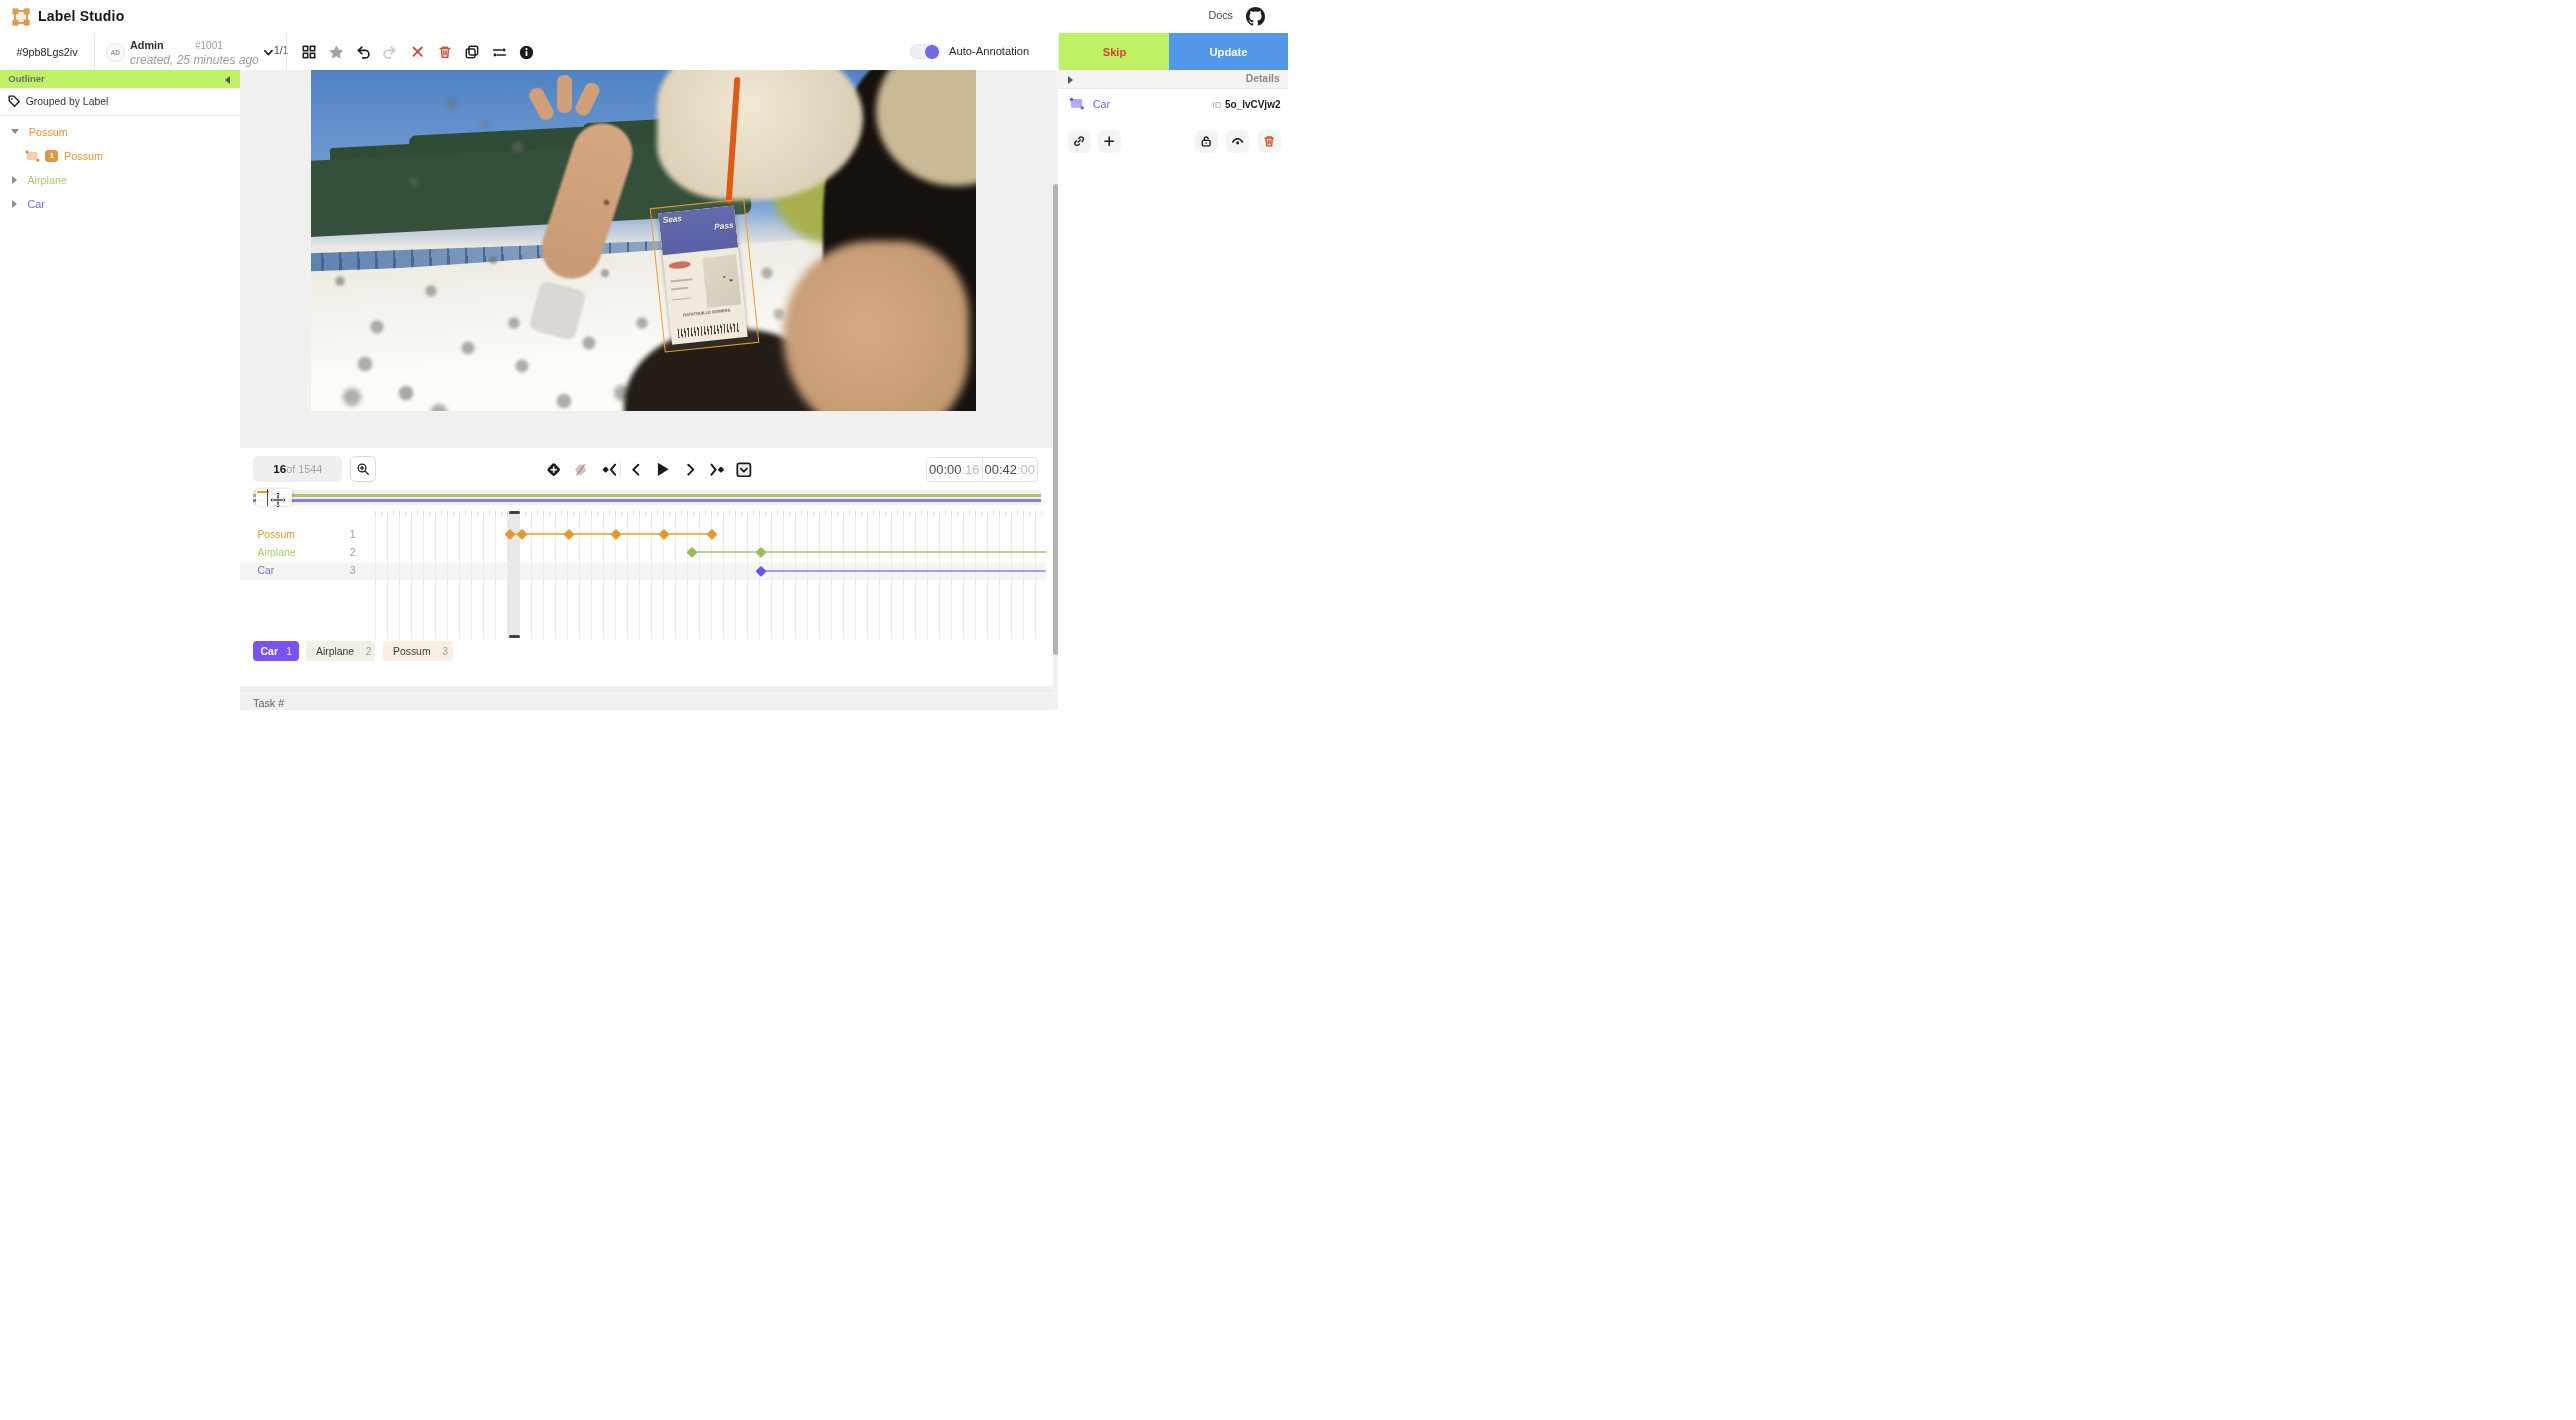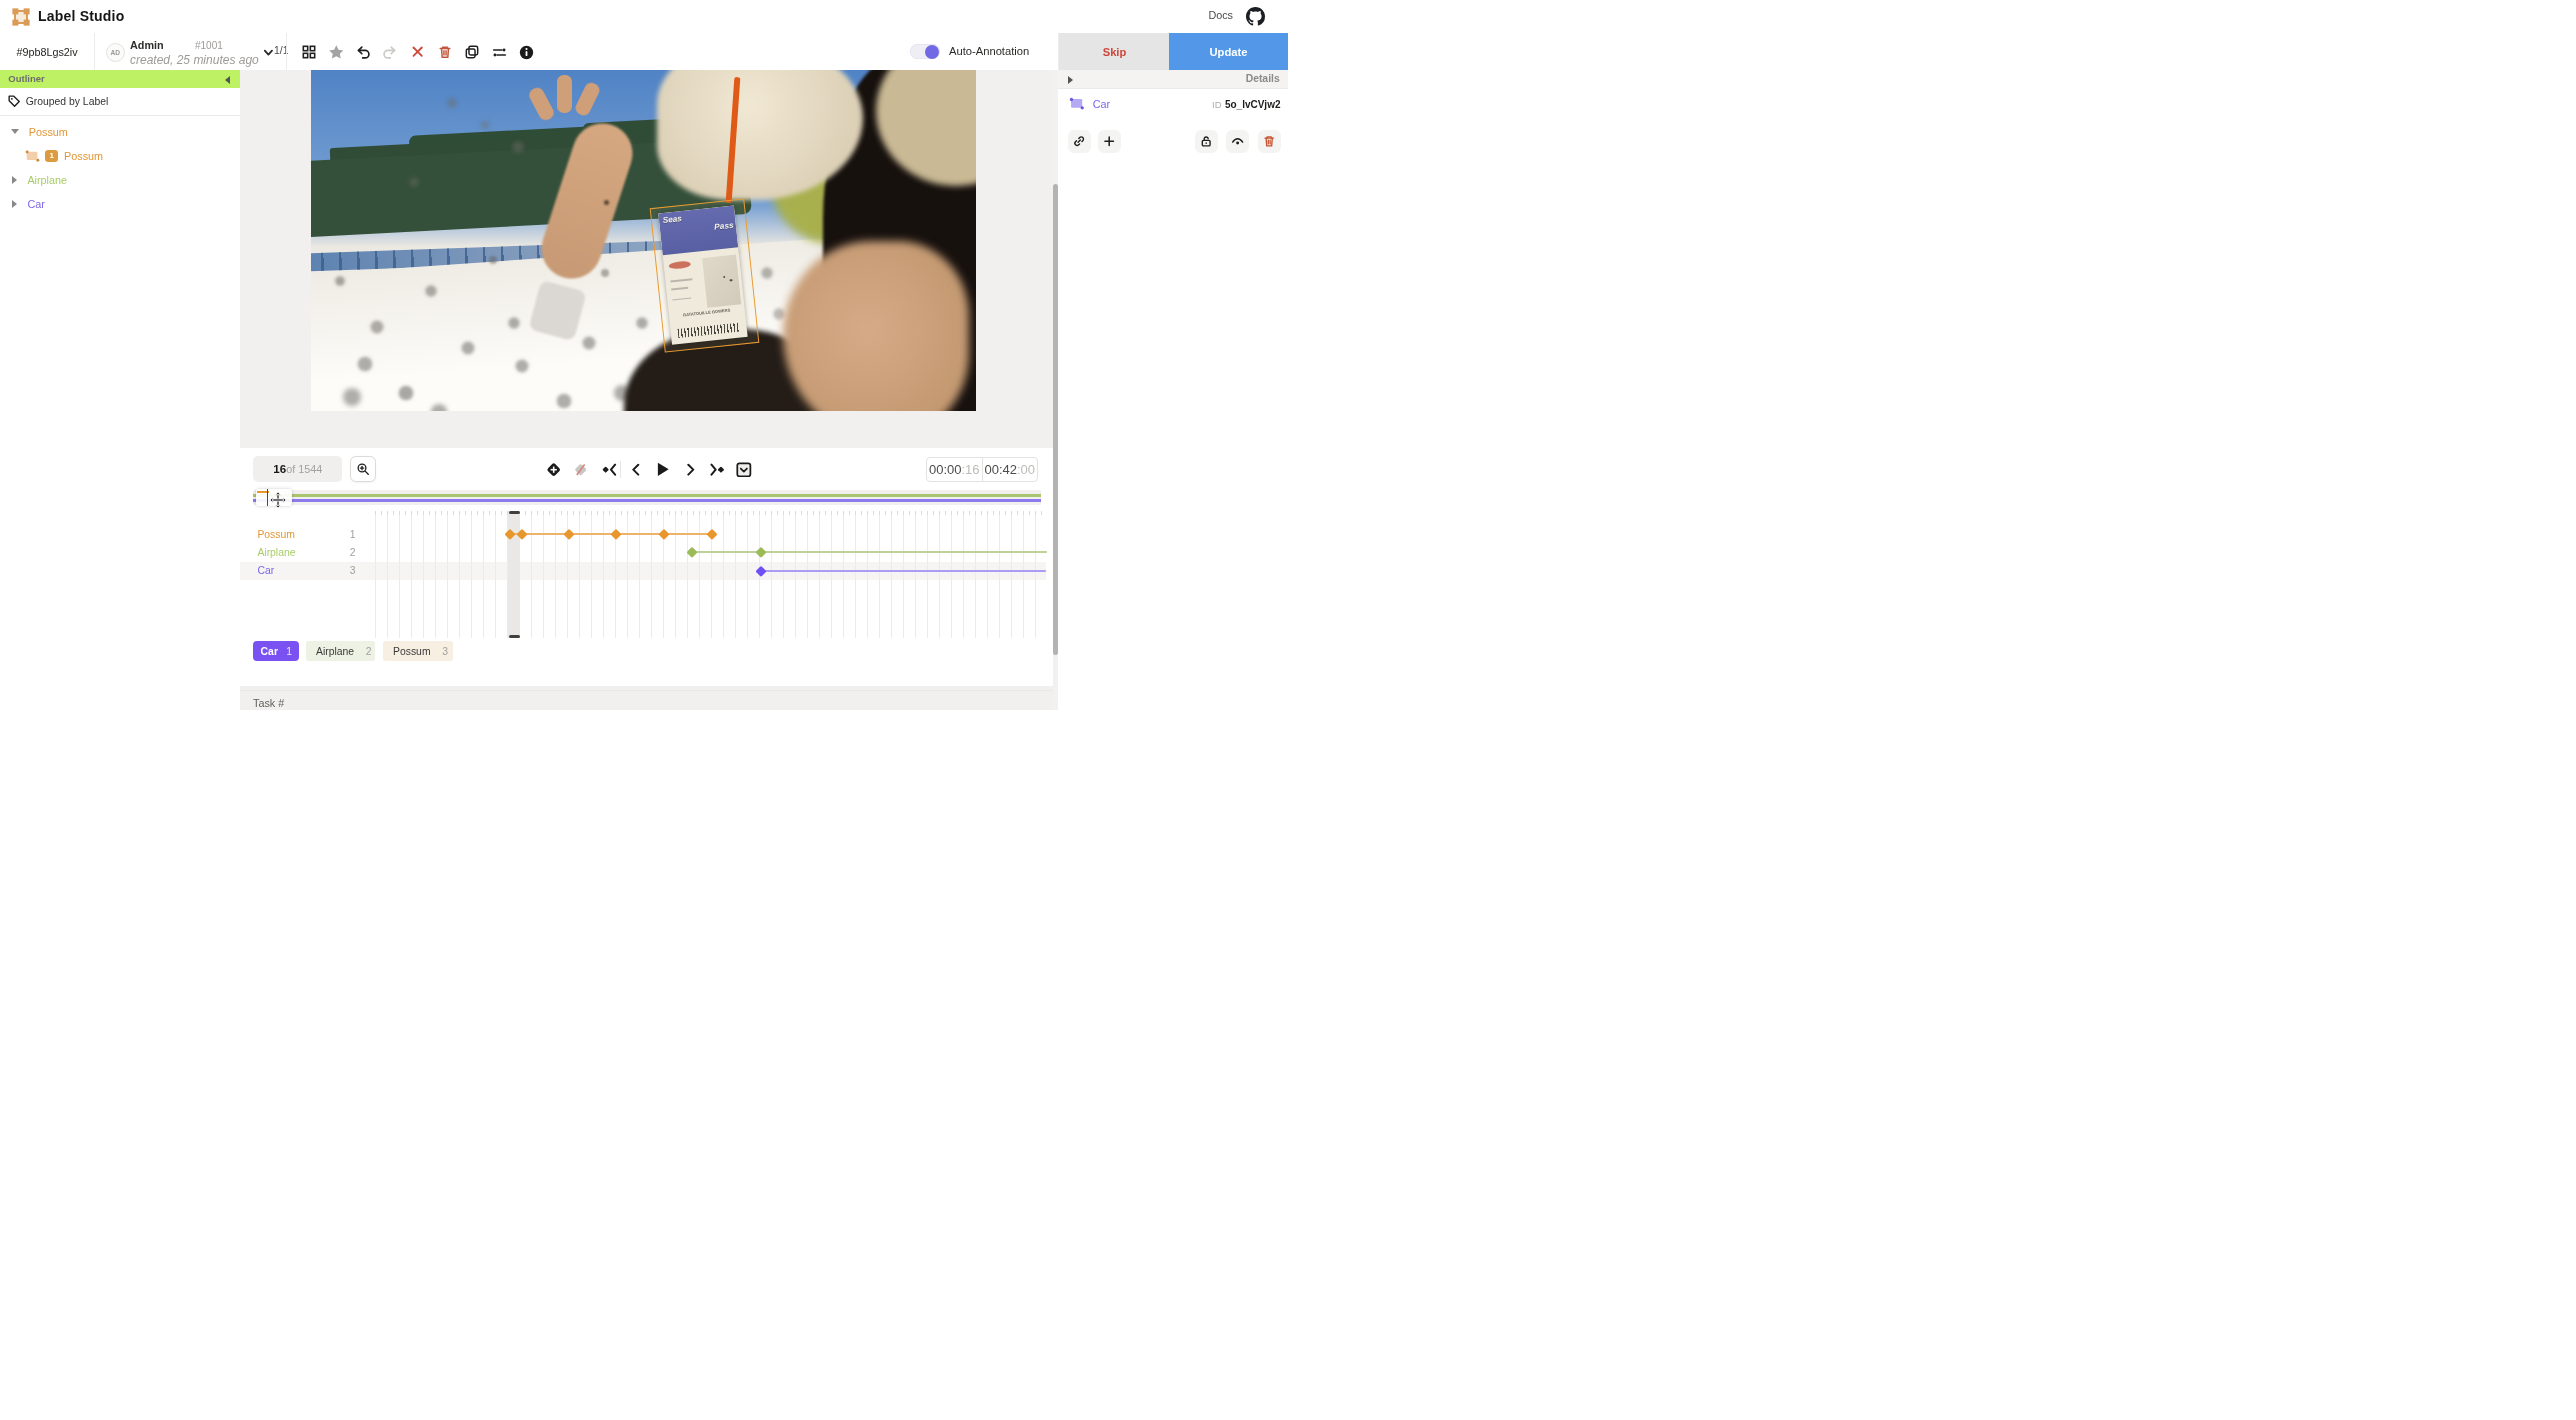--- a/index.html
+++ b/index.html
@@ -28,21 +28,21 @@
   #annotation-id{left:101px;top:6.6px;font-size:10px;color:#9d9b98;}
   #created-text{left:36px;top:20px;font-size:12px;color:#9d9b98;font-style:italic;}
   #pager{left:153px;top:11.6px;font-size:10.4px;color:#4a4a48;margin-left:27px;}
   #pager-chevron{left:169px;top:14px;}
   .toolbar-btn{position:absolute;top:10.8px;width:16.6px;height:16.6px;display:flex;align-items:center;justify-content:center;cursor:pointer;}
   #auto-annotation{left:910px;top:10.8px;width:30px;height:15.7px;border-radius:8.3px;background:#efeef5;
                    box-shadow:inset 0 0 0 0.8px #e4e2ef;}
   #auto-annotation .knob{position:absolute;right:0.8px;top:0.8px;width:14px;height:14px;border-radius:50%;background:#7168e4;}
   #auto-annotation-label{left:949px;top:11.6px;font-size:11.2px;color:#2b2b29;}
   #skip-btn{left:1058px;top:0;width:111px;height:37px;border-left:0.8px solid #ececea;display:flex;align-items:center;justify-content:center;
-            font-size:11.2px;font-weight:700;color:#d0453a;background:#e5e5e5;cursor:pointer;}
+            font-size:11.2px;font-weight:700;color:#d0453a;background:#bef264;cursor:pointer;}
   #update-btn{left:1169px;top:0;width:119px;height:37px;display:flex;align-items:center;justify-content:center;
               font-size:11.2px;font-weight:700;color:#fff;background:#5397e8;cursor:pointer;}
 
   
   #sidebar{left:0;top:70px;width:240px;height:640px;background:#fff;border-right:0.8px solid #e6e5e3;}
   #outliner-header{left:0;top:0;width:240px;height:18px;background:#bef264;border-bottom:0.8px solid #ebeae8;}
   #outliner-title{left:8.3px;top:3.3px;font-size:9.5px;font-weight:700;color:#6e6e6c;}
   #outliner-collapse{right:10px;top:5.8px;width:0;height:0;border-top:4.1px solid transparent;border-bottom:4.1px solid transparent;border-right:5px solid #555;}
   #grouping-row{left:0;top:18px;width:240px;height:27px;background:#fff;border-bottom:0.8px solid #ebeae8;display:flex;align-items:center;}
   #grouping-row .tag{margin-left:7.5px;}

